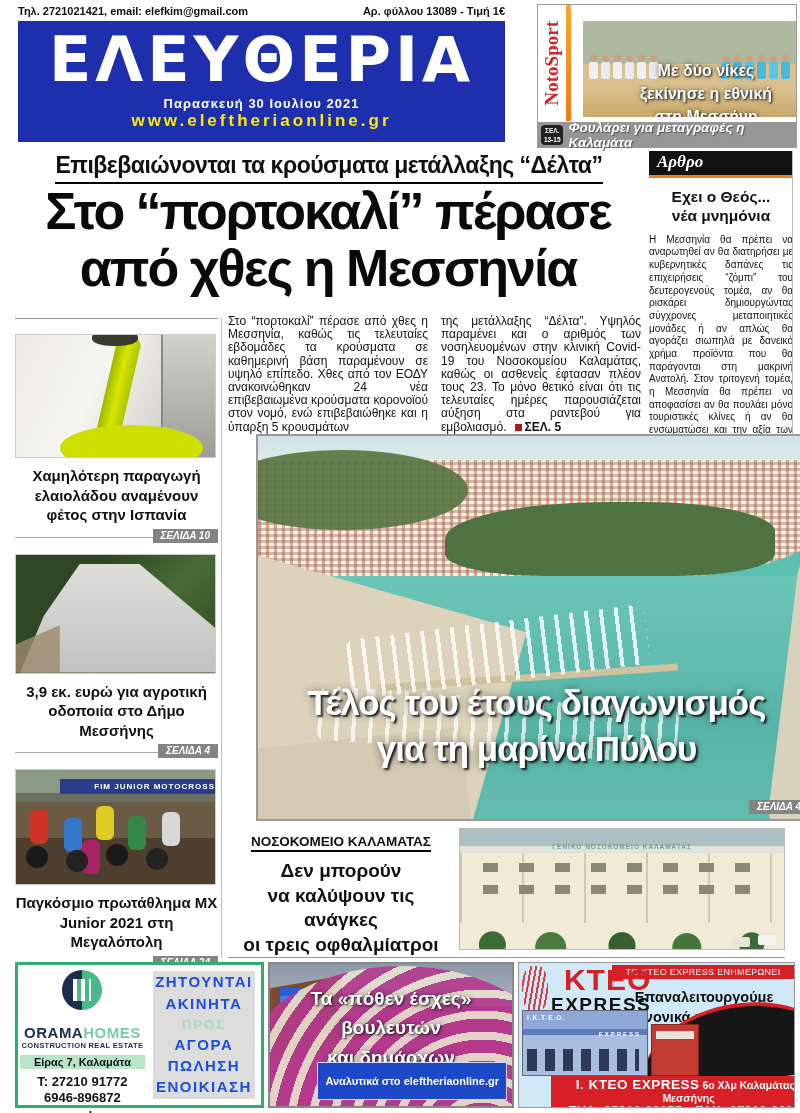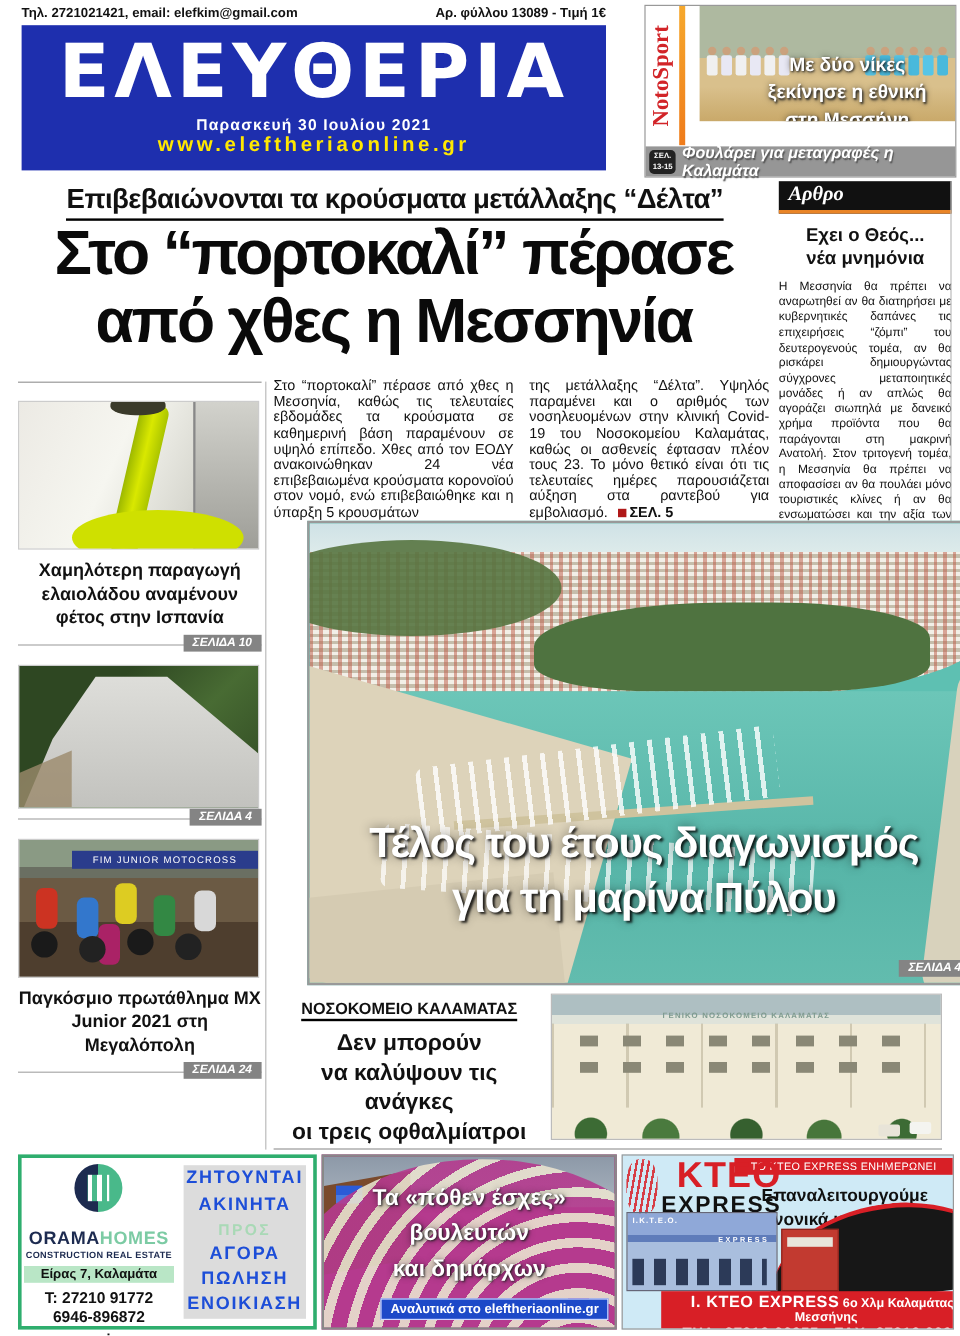--- a/index.html
+++ b/index.html
@@ -17,21 +17,21 @@
              letter-spacing:4px;margin-top:3px;}
   .mast-date{font-size:13px;font-weight:bold;letter-spacing:1px;line-height:15px;}
   .mast-web{color:#ffe800;font-size:17px;font-weight:bold;letter-spacing:3px;line-height:20px;}
 
   
   .notosport{position:absolute;left:537px;top:4px;width:258px;height:142px;border:1px solid #999;background:#fff;}
   .ns-brand{position:absolute;left:0;top:0;width:28px;height:116px;display:flex;align-items:center;justify-content:center;}
   .ns-brand span{writing-mode:vertical-rl;transform:rotate(180deg);font-family:"Liberation Serif",serif;
                  font-weight:bold;font-size:19px;color:#d22428;}
   .ns-orange{position:absolute;left:28px;top:0;width:5px;height:116px;background:linear-gradient(180deg,#f6a82c,#ef7b1a);}
-  .ns-photo{position:absolute;left:33px;top:0;right:0;height:96px;overflow:hidden;
+  .ns-photo{position:absolute;left:33px;top:16px;right:0;height:96px;overflow:hidden;
             background:linear-gradient(180deg,#aeb9a0 0 45%,#d9c08c 45% 70%,#c9a96a 100%);margin-left:12px;}
   .ns-row{position:absolute;top:34px;display:flex;gap:3px;}
   .fig{width:9px;}
   .fig .head{width:7px;height:7px;border-radius:50%;background:#caa27e;margin:0 auto;}
   .fig .body{width:9px;height:17px;border-radius:2px;}
   .ns-ol{position:absolute;left:33px;right:0;top:38px;text-align:center;color:#fff;font-weight:bold;
          font-size:16px;line-height:1.45;text-shadow:1px 1px 2px #222,0 0 5px rgba(0,0,0,.55);}
   .ns-strap{position:absolute;left:0;bottom:0;width:100%;height:25px;background:#969696;display:flex;align-items:center;}
   .ns-badge{width:24px;height:20px;background:#222;color:#fff;border-radius:4px;margin:0 5px 0 3px;
             font-size:6.5px;font-weight:bold;text-align:center;line-height:9px;padding-top:1px;box-sizing:border-box;}
@@ -83,21 +83,21 @@
   
   .ph-road{height:120px;margin-top:8px;background:linear-gradient(135deg,#2e4722 0 30%,#486b33 60%,#2e4722 100%);}
   .rd-road{position:absolute;left:0;top:0;width:100%;height:100%;background:linear-gradient(180deg,#e0e0dc,#c2c2be);
            clip-path:polygon(32% 8%,62% 8%,100% 62%,100% 100%,2% 100%,14% 52%);}
   .rd-shoulder{position:absolute;left:0;bottom:0;width:22%;height:40%;background:#9b8a6c;
            clip-path:polygon(0 40%,100% 0,100% 100%,0 100%);opacity:.8;}
 
   
   .ph-moto{height:116px;margin-top:8px;background:linear-gradient(180deg,#8a9a84 0 20%,#6a6f62 20% 28%,#6b5a44 28% 60%,#4e3e2e 60% 100%);}
   .mt-banner{position:absolute;top:9px;left:22%;right:0;height:15px;background:#2a3c8c;color:#fff;
-             font-size:8px;font-weight:normal;text-align:center;line-height:15px;letter-spacing:1px;white-space:nowrap;overflow:hidden;}
+             font-size:8px;font-weight:bold;text-align:right;line-height:15px;letter-spacing:1px;white-space:nowrap;overflow:hidden;}
   .mt-riders{position:absolute;left:14px;top:40px;width:18px;height:34px;border-radius:6px;background:#cc3322;
              box-shadow:34px 8px 0 #3377cc,66px -4px 0 #ddcc22,98px 6px 0 #338844,132px 2px 0 #d8d8d8,52px 30px 0 #aa2266;}
   .mt-wheel{position:absolute;left:10px;top:76px;width:22px;height:22px;border-radius:50%;background:#1a1a1a;
             box-shadow:40px 4px 0 #222,80px -2px 0 #1a1a1a,120px 2px 0 #222;}
 
   
   .marina{position:absolute;left:228px;top:434px;width:557px;height:383px;border:2px solid #999;
           overflow:hidden;background:#5ec0b2;margin-left:28px;}
   .m-sky{position:absolute;top:0;left:0;right:0;height:46px;background:linear-gradient(#cfe2e6,#e9f2ee);}
   .m-town{position:absolute;top:24px;left:0;right:0;height:122px;background:#e3dccb;
@@ -170,21 +170,21 @@
            overflow:hidden;background:#b53a8e;box-sizing:border-box;}
   .p-wall{position:absolute;top:0;left:0;right:0;height:42px;background:linear-gradient(#8d99a8,#aab4bf);}
   .p-wood{position:absolute;left:0;top:18px;width:72px;height:74px;background:#7a4a2c;transform:skewY(-10deg);}
   .p-flag{position:absolute;left:10px;top:24px;width:22px;height:15px;
           background:linear-gradient(180deg,#2b5bd7 0 50%,#4a7ae0 50%);}
   .p-seats{position:absolute;right:-50px;bottom:-70px;width:320px;height:210px;border-radius:50%;opacity:.9;
            background:repeating-radial-gradient(circle at 75% 85%,#e9e2cf 0 8px,#b53a8e 8px 21px);}
   .p-ol{position:absolute;left:0;right:0;top:20px;text-align:center;color:#fff;font-weight:bold;font-size:19px;
         line-height:1.55;text-shadow:1px 1px 2px #222,0 0 6px rgba(0,0,0,.5);}
   .p-banner{position:absolute;right:5px;bottom:6px;background:#1d49c8;border:1px solid #cfd8ff;color:#fff;
-            font-weight:bold;font-size:11px;padding:2px 7px;}
+            font-weight:bold;font-size:11px;padding:12px 7px;}
 
   
   .ad-kteo{position:absolute;left:518px;top:962px;width:277px;height:146px;border:1px solid #999;
            background:#cfeaf6;overflow:hidden;box-sizing:border-box;}
   .k-topbanner{position:absolute;right:0;top:2px;width:182px;background:#d81f26;color:#fff;font-weight:normal;
                font-size:9px;text-align:center;padding:2px 0;letter-spacing:.3px;}
   .k-scribble{position:absolute;left:3px;top:3px;width:26px;height:46px;border-radius:40%;opacity:.85;
               background:repeating-linear-gradient(100deg,rgba(0,0,0,0) 0 3px,#d81f26 3px 5px);}
   .k-logo{position:absolute;left:32px;top:2px;line-height:1;}
   .k-kteo{color:#d81f26;font-weight:bold;font-size:30px;letter-spacing:1px;text-align:right;}
@@ -345,20 +345,21 @@
       <div class="sb-pagerow">
         <span class="page-badge">ΣΕΛΙΔΑ 10</span>
       </div>
     </div>
 
     <div>
       <div class="sb-photo ph-road">
         <div class="rd-road"></div>
         <div class="rd-shoulder"></div>
       </div>
+      <div class="sb-caption">3,9 εκ. ευρώ για αγροτική οδοποιία στο Δήμο Μεσσήνης</div>
       <div class="sb-pagerow">
         <span class="page-badge">ΣΕΛΙΔΑ 4</span>
       </div>
     </div>
 
     <div>
       <div class="sb-photo ph-moto">
         <div class="mt-banner">FIM JUNIOR MOTOCROSS</div>
         <div class="mt-riders"></div>
         <div class="mt-wheel"></div>

